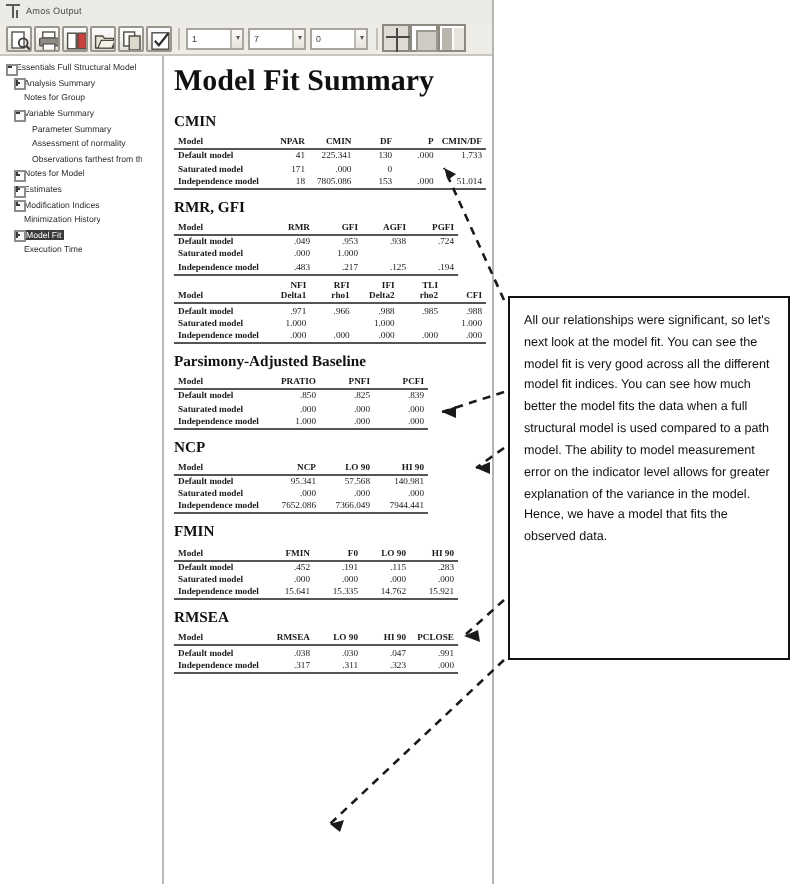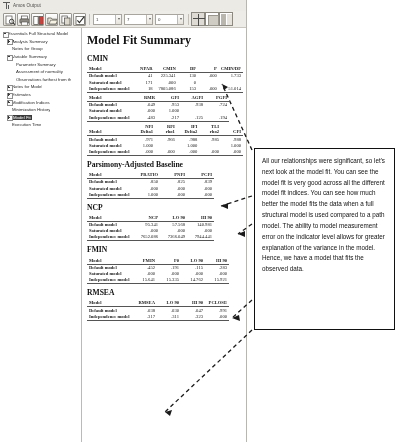--- a/index.html
+++ b/index.html
@@ -211,21 +211,21 @@
   .doc-pane {
     flex: 1;
     background: #ffffff;
     padding: 4px 3px 0 5px;
     overflow: hidden;
     position: relative;
   }
   .doc-title {
     font-family: "Liberation Serif", serif;
     font-weight: bold;
-    font-size: 12px;
+    font-size: 15px;
     color: #111;
     margin: 1px 0 6px 0;
   }
   .sec-title {
     font-family: "Liberation Serif", serif;
     font-weight: bold;
     font-size: 7.6px;
     color: #111;
     margin: 4px 0 3px 0;
   }
@@ -504,20 +504,21 @@
                 <tr>
                   <td class="lbl">Independence model</td>
                   <td>18</td>
                   <td>7805.086</td>
                   <td>153</td>
                   <td>.000</td>
                   <td>51.014</td>
                 </tr>
               </tbody>
             </table>
+            <div class="sec-title">RMR, GFI</div>
             <table class="fit">
               <thead>
                 <tr>
                   <th class="lbl" style="width: 46px;">
                     <span class="th2">Model</span>
                   </th>
                   <th style="width: 24px;">
                     <span class="th2">RMR</span>
                   </th>
                   <th style="width: 24px;">

